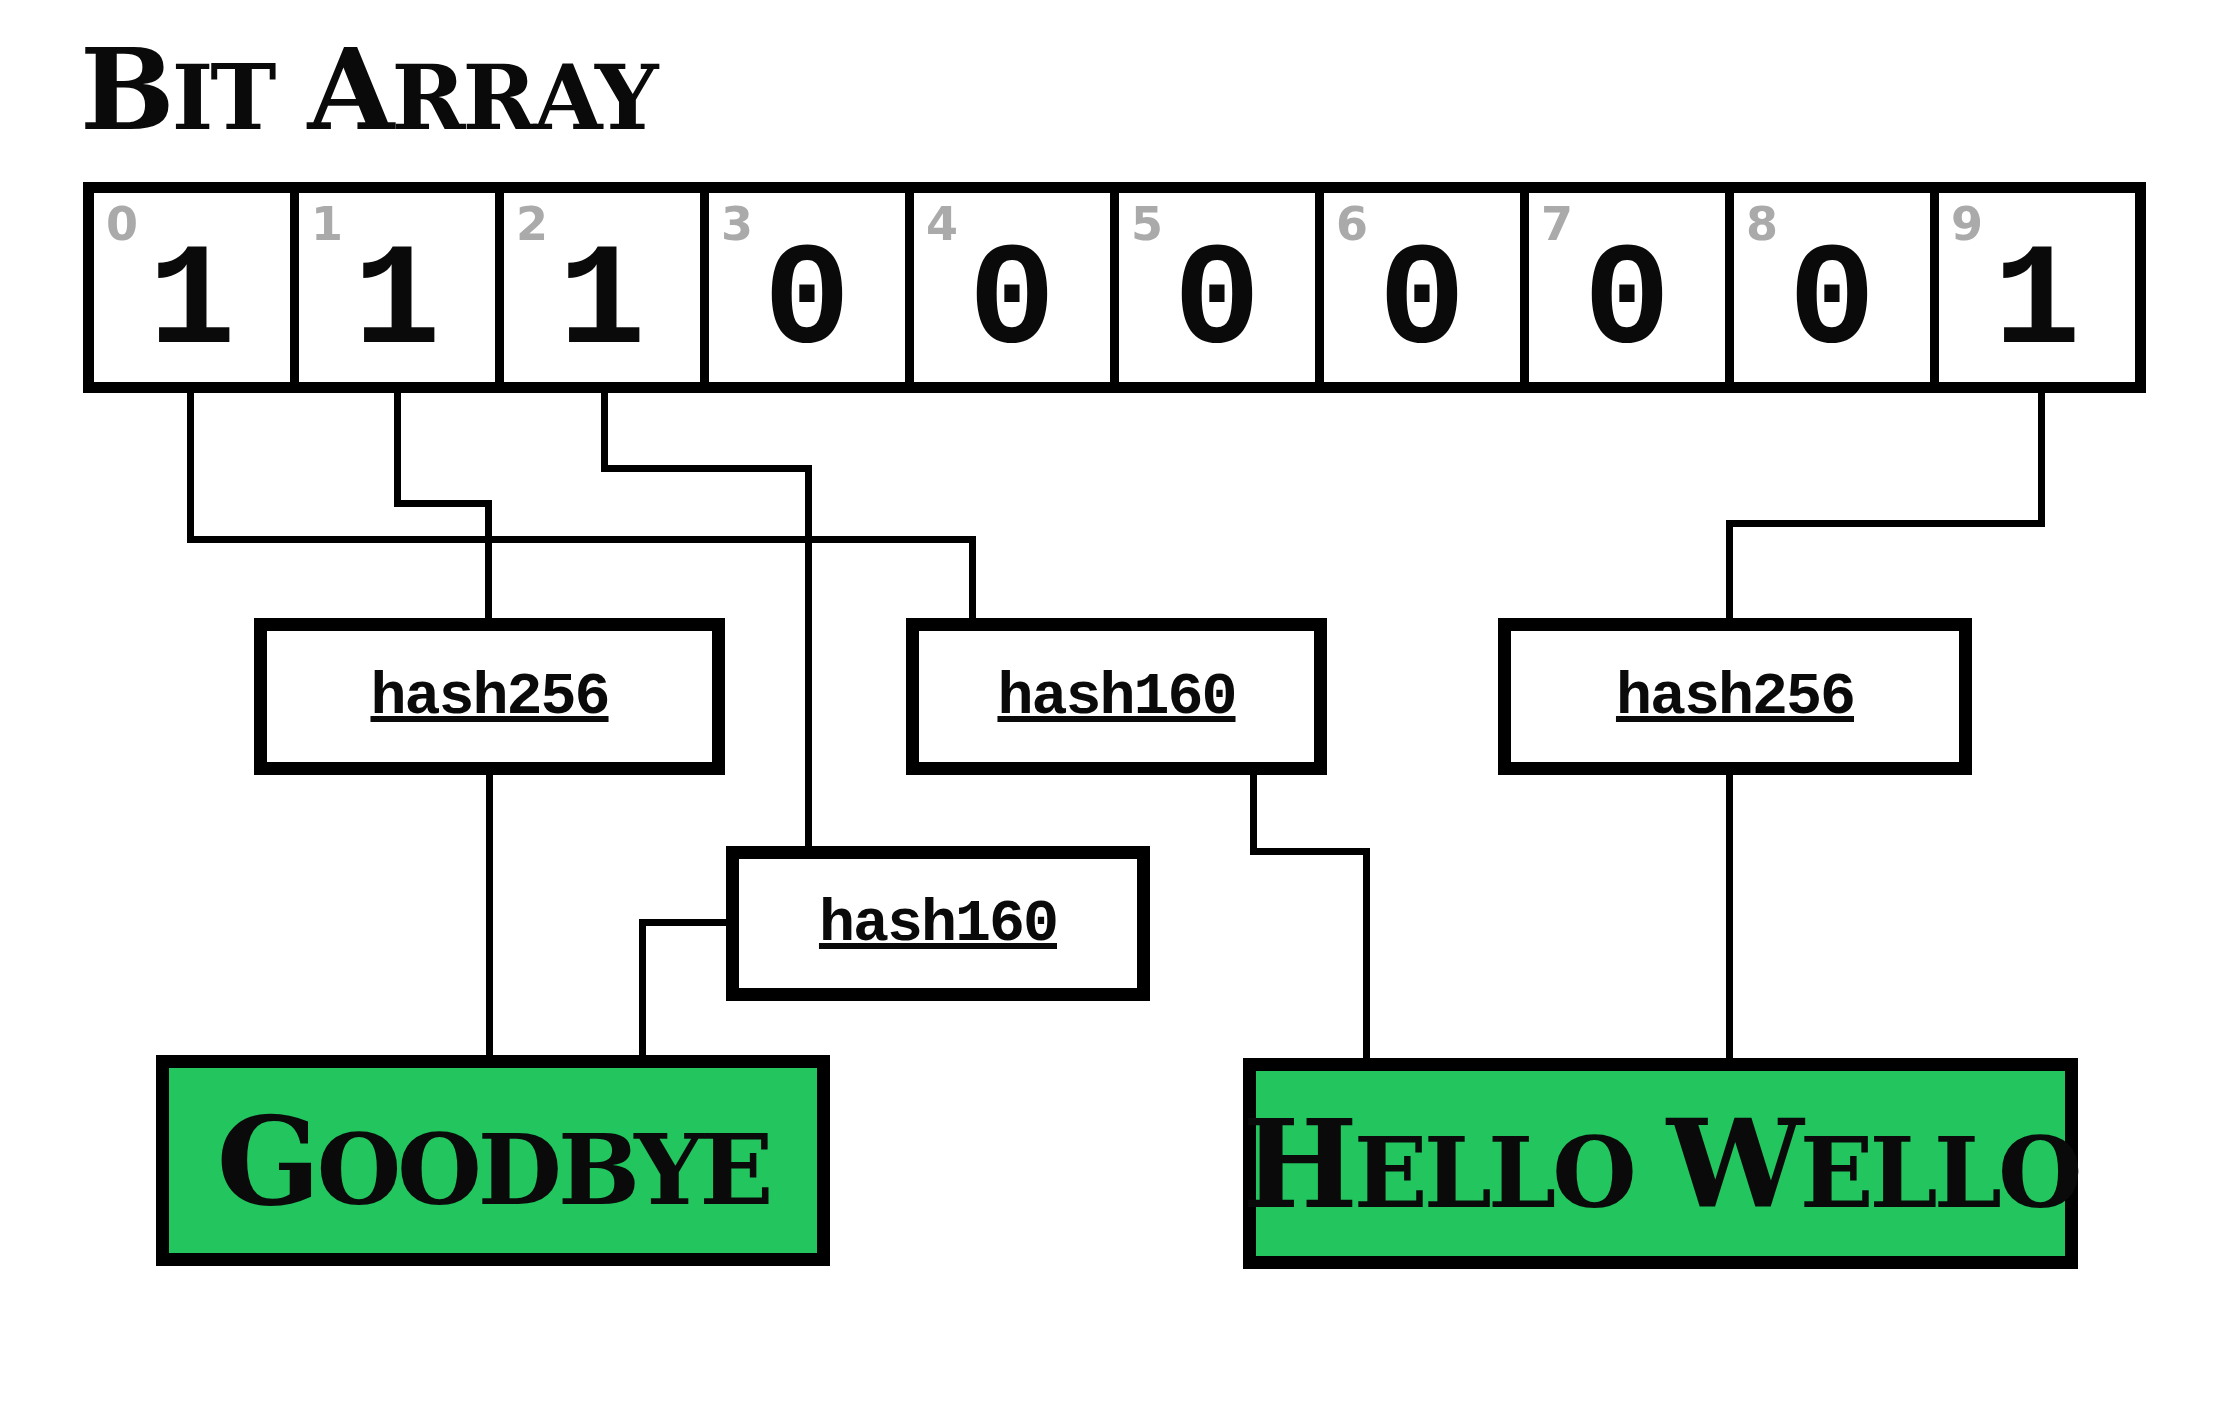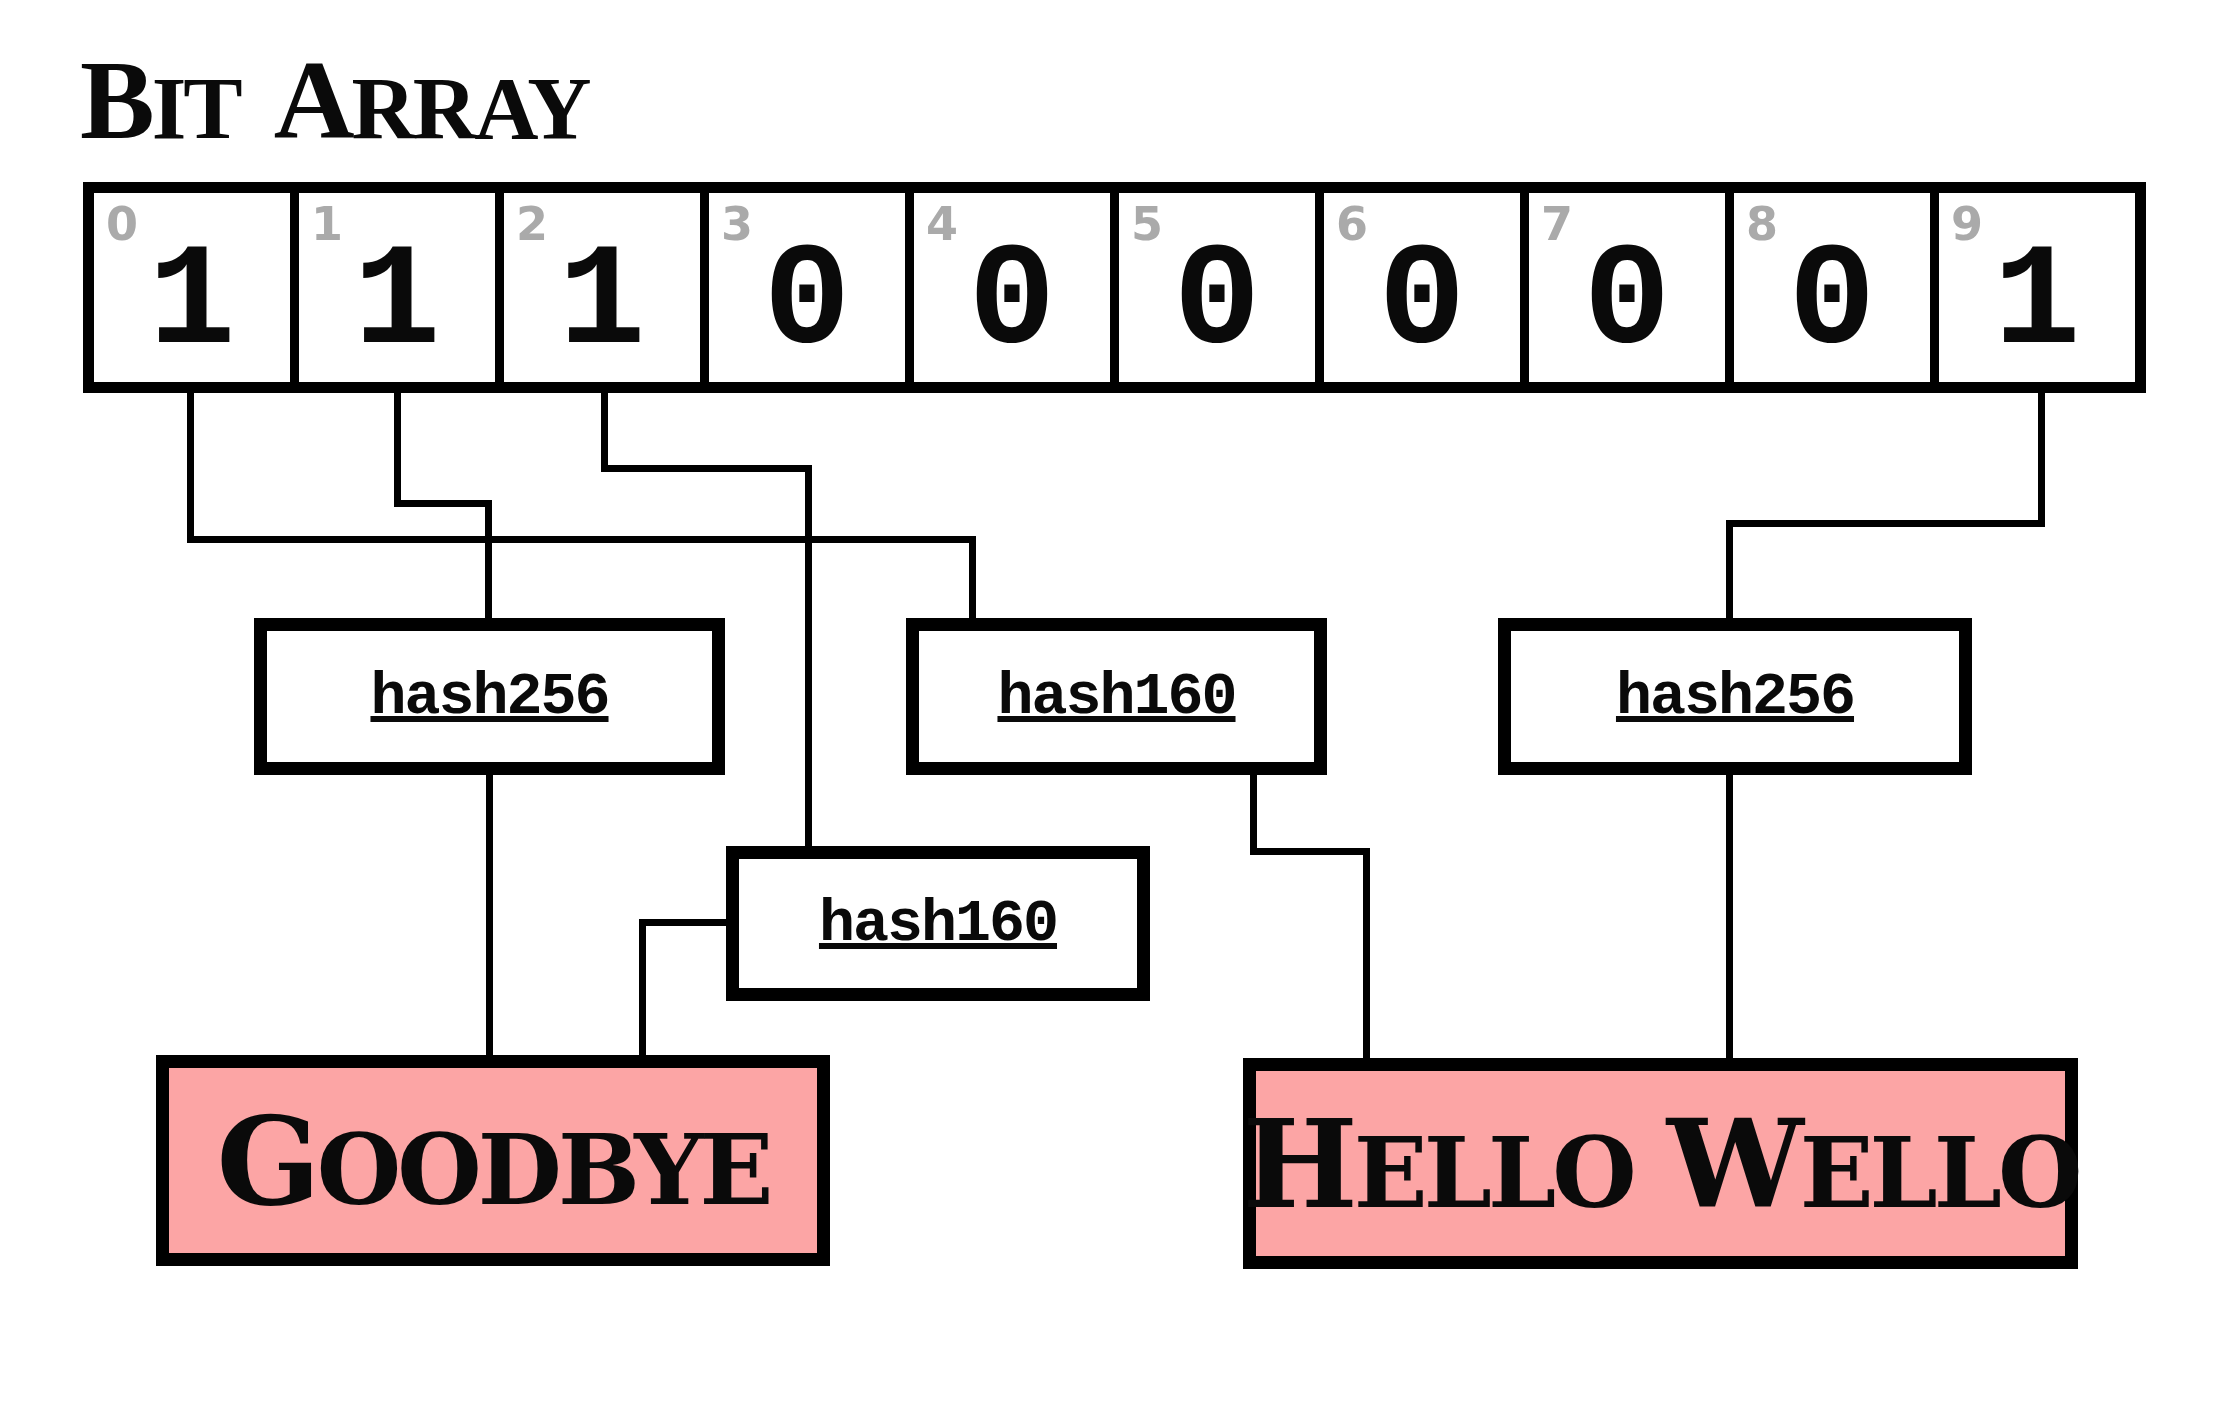--- a/index.html
+++ b/index.html
@@ -9,21 +9,21 @@
     width:2234px;height:1412px;
     background:#ffffff;
     font-family:"Liberation Mono",monospace;
     overflow:hidden;
   }
   
   .smallcaps{white-space:nowrap;line-height:1;font-weight:bold;
     font-family:"DejaVu Serif","Liberation Serif",serif;color:#0a0a0a;}
   .sc-word{display:inline-block;}
   .sc-word + .sc-word{margin-left:34px;}
-  .title{position:absolute;left:80px;top:44px;letter-spacing:-3px;font-family:Liberation Serif, serif;}
+  .title{position:absolute;left:80px;top:34px;letter-spacing:-3px;}
   .title .sc1{font-size:112px;}
   .title .sc2{font-size:89px;}
   
   .bit-array{
     position:absolute;box-sizing:border-box;
     border:11px solid #000;background:#fff;
     display:flex;flex-direction:row;
   }
   .bit-cell{
     flex:1 1 0;position:relative;box-sizing:border-box;
@@ -47,21 +47,21 @@
     border:13px solid #000;background:#fff;
     display:flex;align-items:center;justify-content:center;
   }
   .hash-label{
     font-family:"Liberation Mono",monospace;font-weight:bold;
     font-size:60px;letter-spacing:-2px;color:#0a0a0a;line-height:1;text-decoration:underline;
   }
   
   .word-box{
     position:absolute;box-sizing:border-box;
-    border:13px solid #000;background:#fca5a5;
+    border:13px solid #000;background:#22c55e;
     display:flex;align-items:center;justify-content:center;text-align:center;
   }
   .word-label{letter-spacing:-4px;}
   .word-label .sc1{font-size:122px;}
   .word-label .sc2{font-size:97px;}
   
   .line{position:absolute;background:#000;}
 </style>
 </head>
 <body>

